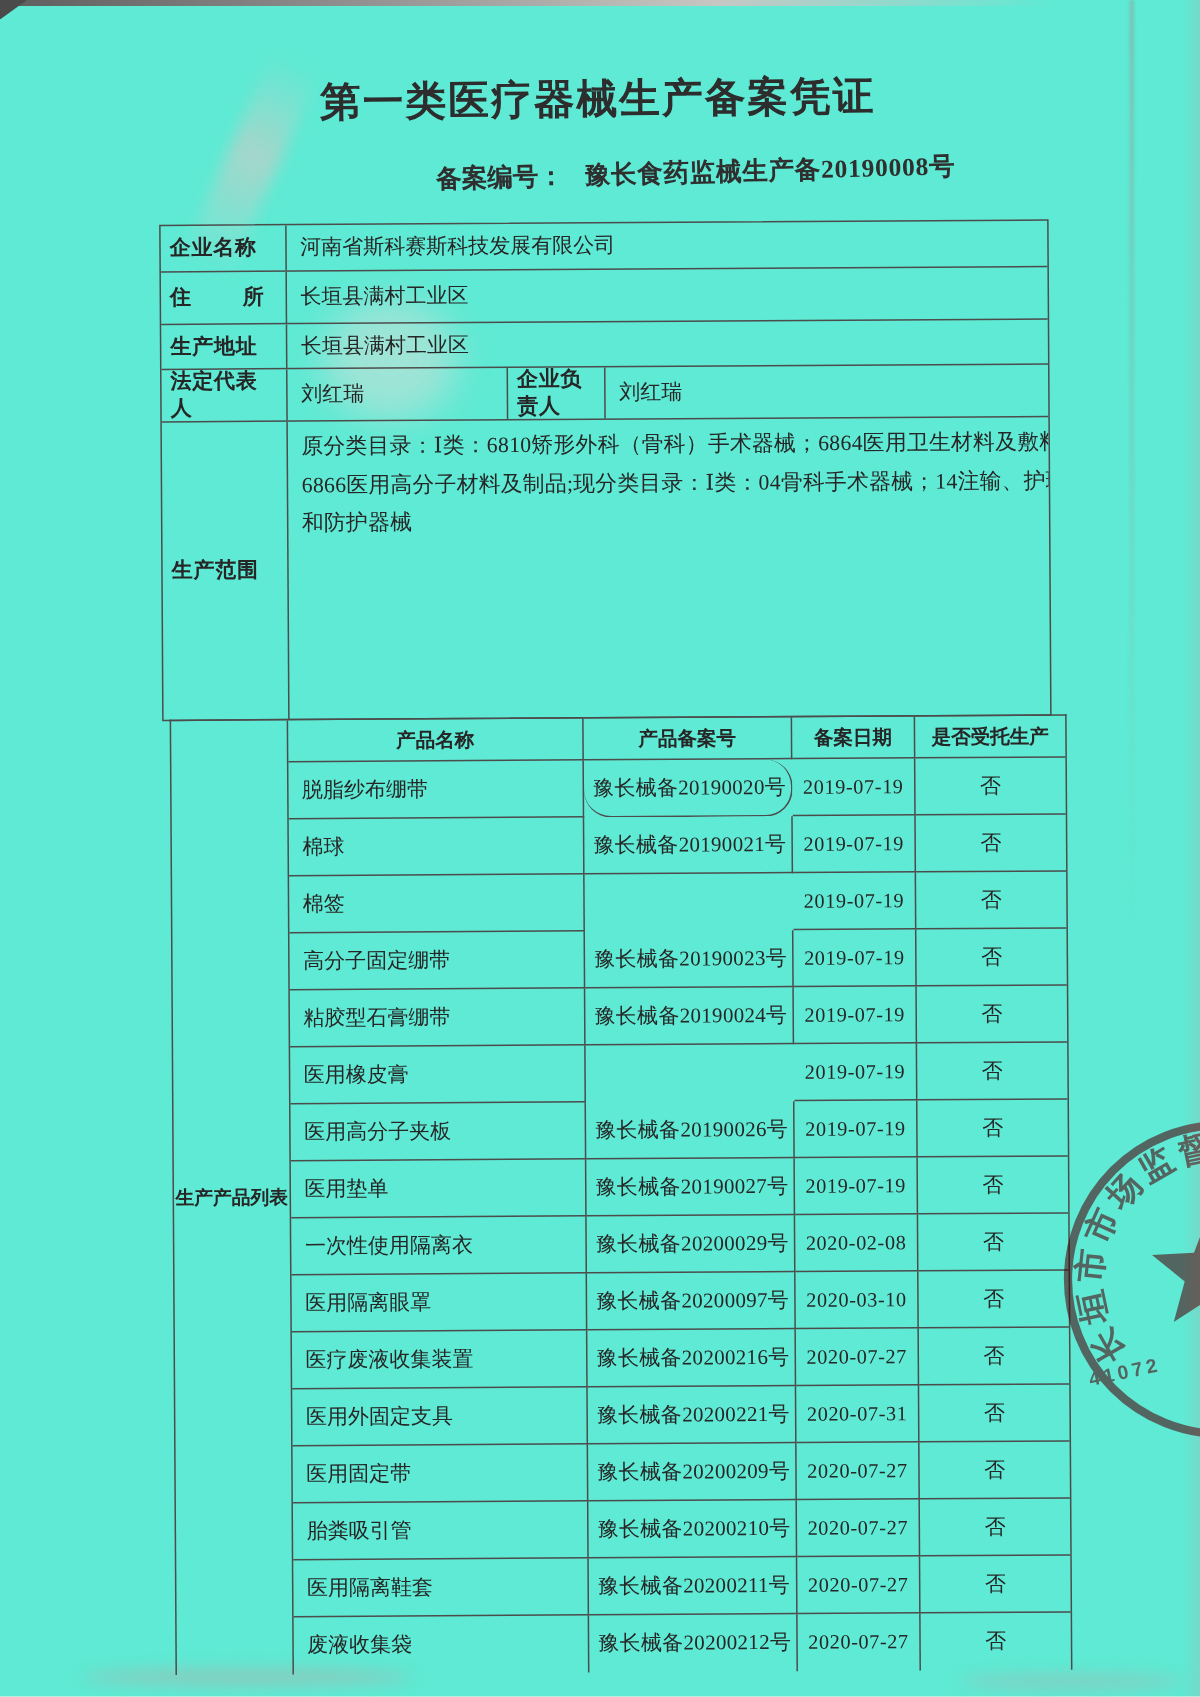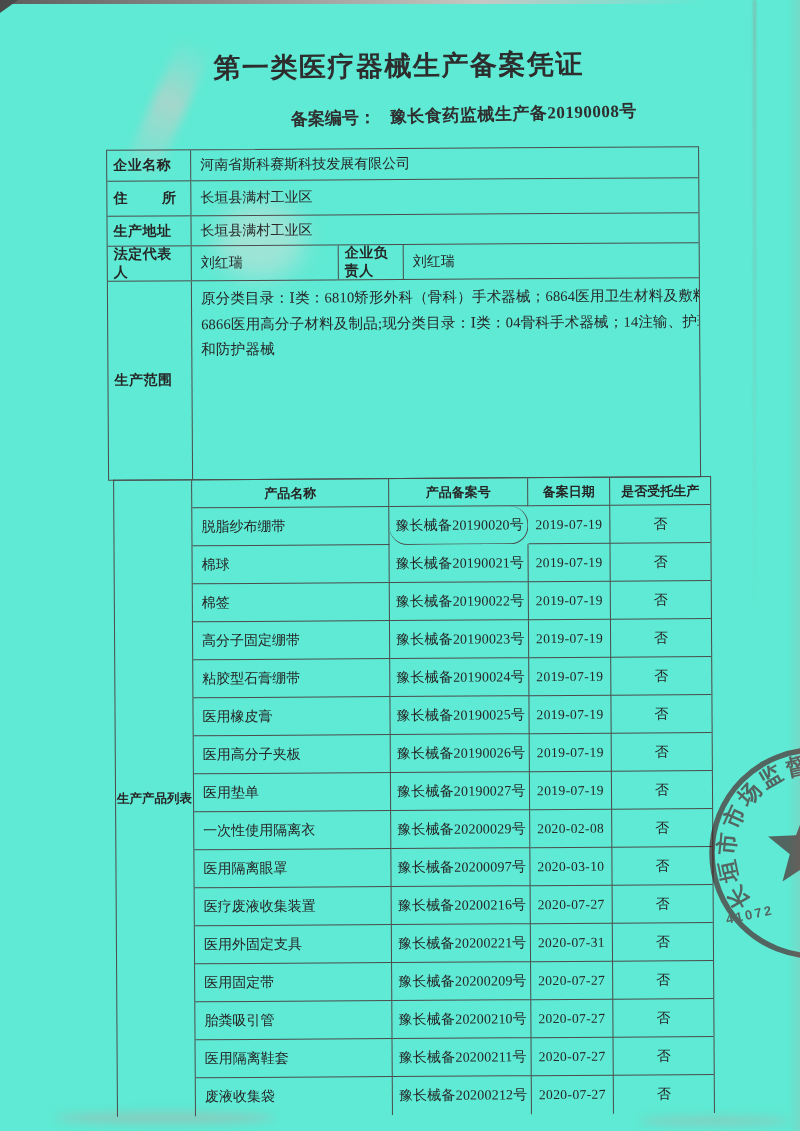--- a/index.html
+++ b/index.html
@@ -142,33 +142,31 @@
 
     <div class="pcell c-name bR" style="grid-area: 2 / 2;">脱脂纱布绷带</div>
         <div class="pcell c-reg bR" style="grid-area: 2 / 3; border-radius: 18px;">豫长械备20190020号</div>
         <div class="pcell c-date bR" style="grid-area: 2 / 4;">2019-07-19</div>
         <div class="pcell c-yes" style="grid-area: 2 / 5;">否</div>
         <div class="pcell c-name bR" style="grid-area: 3 / 2;">棉球</div>
         <div class="pcell c-reg bR" style="grid-area: 3 / 3;">豫长械备20190021号</div>
         <div class="pcell c-date bR" style="grid-area: 3 / 4;">2019-07-19</div>
         <div class="pcell c-yes" style="grid-area: 3 / 5;">否</div>
         <div class="pcell c-name bR" style="grid-area: 4 / 2;">棉签</div>
-        <div class="pcell c-reg bR" style="grid-area: 4 / 3;">豫长械备20190022号</div>
         <div class="pcell c-date bR" style="grid-area: 4 / 4;">2019-07-19</div>
         <div class="pcell c-yes" style="grid-area: 4 / 5;">否</div>
         <div class="pcell c-name bR" style="grid-area: 5 / 2;">高分子固定绷带</div>
         <div class="pcell c-reg bR" style="grid-area: 5 / 3;">豫长械备20190023号</div>
         <div class="pcell c-date bR" style="grid-area: 5 / 4;">2019-07-19</div>
         <div class="pcell c-yes" style="grid-area: 5 / 5;">否</div>
         <div class="pcell c-name bR" style="grid-area: 6 / 2;">粘胶型石膏绷带</div>
         <div class="pcell c-reg bR" style="grid-area: 6 / 3;">豫长械备20190024号</div>
         <div class="pcell c-date bR" style="grid-area: 6 / 4;">2019-07-19</div>
         <div class="pcell c-yes" style="grid-area: 6 / 5;">否</div>
         <div class="pcell c-name bR" style="grid-area: 7 / 2;">医用橡皮膏</div>
-        <div class="pcell c-reg bR" style="grid-area: 7 / 3;">豫长械备20190025号</div>
         <div class="pcell c-date bR" style="grid-area: 7 / 4;">2019-07-19</div>
         <div class="pcell c-yes" style="grid-area: 7 / 5;">否</div>
         <div class="pcell c-name bR" style="grid-area: 8 / 2;">医用高分子夹板</div>
         <div class="pcell c-reg bR" style="grid-area: 8 / 3;">豫长械备20190026号</div>
         <div class="pcell c-date bR" style="grid-area: 8 / 4;">2019-07-19</div>
         <div class="pcell c-yes" style="grid-area: 8 / 5;">否</div>
         <div class="pcell c-name bR" style="grid-area: 9 / 2;">医用垫单</div>
         <div class="pcell c-reg bR" style="grid-area: 9 / 3;">豫长械备20190027号</div>
         <div class="pcell c-date bR" style="grid-area: 9 / 4;">2019-07-19</div>
         <div class="pcell c-yes" style="grid-area: 9 / 5;">否</div>

